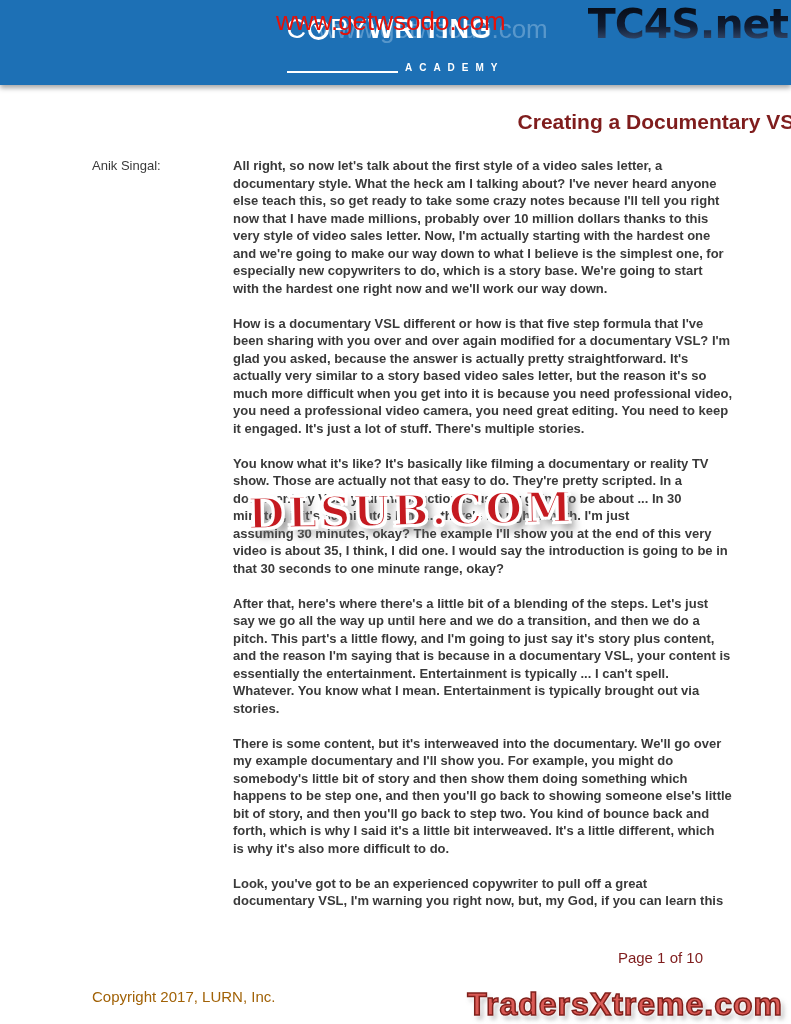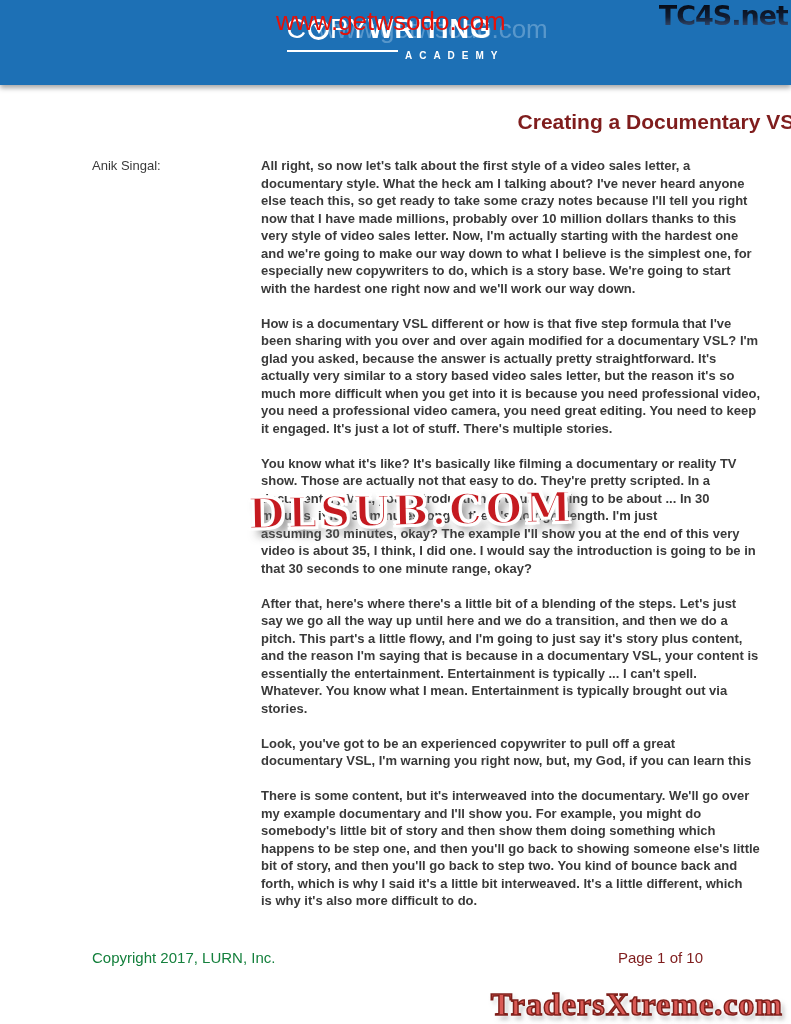--- a/index.html
+++ b/index.html
@@ -53,22 +53,22 @@
     margin: 0 1px;
   }
   .pen-nib {
     width: 0; height: 0;
     border-left: 5px solid transparent;
     border-right: 5px solid transparent;
     border-top: 9px solid #ffffff;
   }
   .logo-bottom {
     display: flex;
-    align-items: flex-start;
-    margin-top: 6px;
+    align-items: flex-end;
+    margin-top: 18px;
   }
   .logo-rule {
     flex: 1;
     height: 2px;
     background: #ffffff;
     margin-right: 7px;
   }
   .logo-academy {
     font-size: 10px;
     font-weight: bold;
@@ -92,21 +92,21 @@
     font-size: 26px;
     color: #e41109;
     white-space: nowrap;
   }
 
   .tc4s {
     position: absolute;
     top: 0px;
     right: 3px;
     font-family: "DejaVu Sans", sans-serif;
-    font-size: 27px;
+    font-size: 41px;
     font-weight: bold;
     letter-spacing: -1px;
     color: #0c1626;
     background: linear-gradient(180deg, #04060c 0%, #101d33 55%, #44608c 100%);
     -webkit-background-clip: text;
     background-clip: text;
     -webkit-text-fill-color: transparent;
     white-space: nowrap;
   }
 
@@ -121,21 +121,20 @@
     font-weight: bold;
     color: #7f1d1d;
   }
 
   .transcript {
     position: absolute;
     top: 157px;
     left: 92px;
     display: flex;
     align-items: flex-start;
-    gap: 28px;
   }
   .speaker {
     width: 141px;
     flex-shrink: 0;
     font-size: 13px;
     line-height: 17.5px;
     color: #3a3a3a;
   }
   .paragraphs {
     width: 480px;
@@ -171,38 +170,37 @@
   
   .footer {
     position: absolute;
     top: 949px;
     left: 92px;
     width: 611px;
     display: flex;
     justify-content: space-between;
     font-size: 15px;
   }
-  .copyright { color: #15803d; }
+  .copyright { color: #a16207; margin-top: 39px; }
   .pagenum   { color: #7f1d1d; }
 
   
   .traders {
     position: absolute;
     right: 8px;
     bottom: 1px;
     font-size: 32px;
     font-weight: bold;
     letter-spacing: 1px;
     color: #d95a55;
     -webkit-text-stroke: 1.5px #7e1f1a;
     text-shadow:
       0 0 3px #ffffff, 0 0 5px #ffffff, 0 0 6px #ffffff,
       3px 4px 5px rgba(150,150,150,0.8);
     white-space: nowrap;
-    font-family: Liberation Serif, serif;
   }
 </style>
 </head>
 <body>
 
 <div class="page">
 
   <header class="banner">
     <div class="wm-ghost">www.getwsodo.com</div>
 
@@ -252,29 +250,29 @@
 assuming 30 minutes, okay? The example I'll show you at the end of this very
 video is about 35, I think, I did one. I would say the introduction is going to be in
 that 30 seconds to one minute range, okay?</p>
       <p>After that, here's where there's a little bit of a blending of the steps. Let's just
 say we go all the way up until here and we do a transition, and then we do a
 pitch. This part's a little flowy, and I'm going to just say it's story plus content,
 and the reason I'm saying that is because in a documentary VSL, your content is
 essentially the entertainment. Entertainment is typically ... I can't spell.
 Whatever. You know what I mean. Entertainment is typically brought out via
 stories.</p>
-      <p>Look, you've got to be an experienced copywriter to pull off a great
-documentary VSL, I'm warning you right now, but, my God, if you can learn this</p>
       <p>There is some content, but it's interweaved into the documentary. We'll go over
 my example documentary and I'll show you. For example, you might do
 somebody's little bit of story and then show them doing something which
 happens to be step one, and then you'll go back to showing someone else's little
 bit of story, and then you'll go back to step two. You kind of bounce back and
 forth, which is why I said it's a little bit interweaved. It's a little different, which
 is why it's also more difficult to do.</p>
+      <p>Look, you've got to be an experienced copywriter to pull off a great
+documentary VSL, I'm warning you right now, but, my God, if you can learn this</p>
     </div>
   </div>
 
   <div class="dlsub">DLSUB.COM</div>
 
   <footer class="footer">
     <span class="copyright">Copyright 2017, LURN, Inc.</span>
     <span class="pagenum">Page 1 of 10</span>
   </footer>
 

